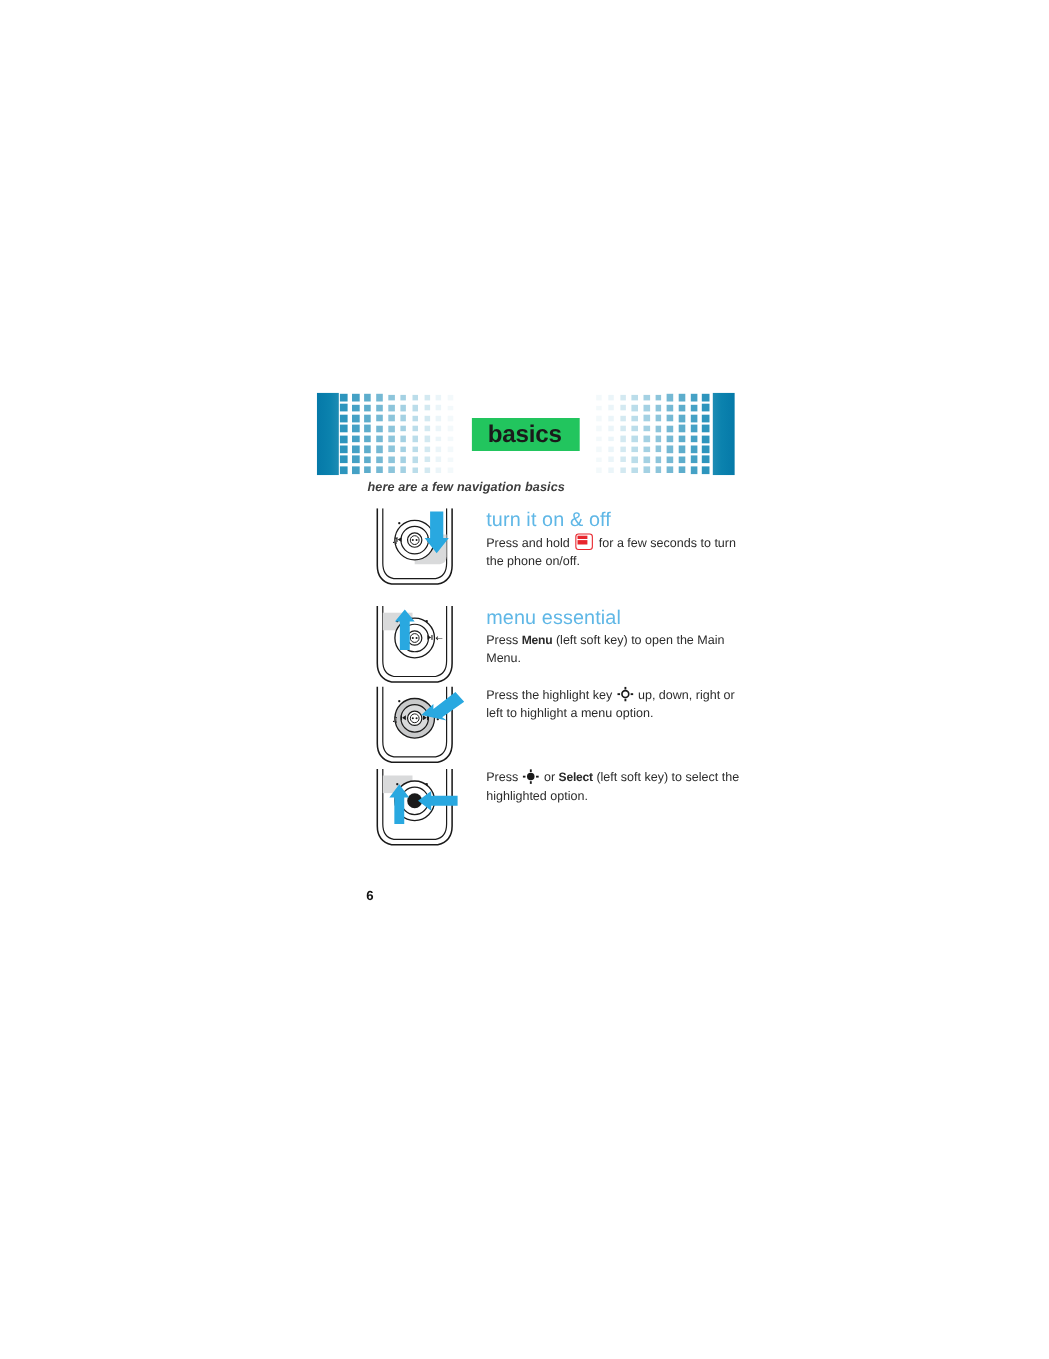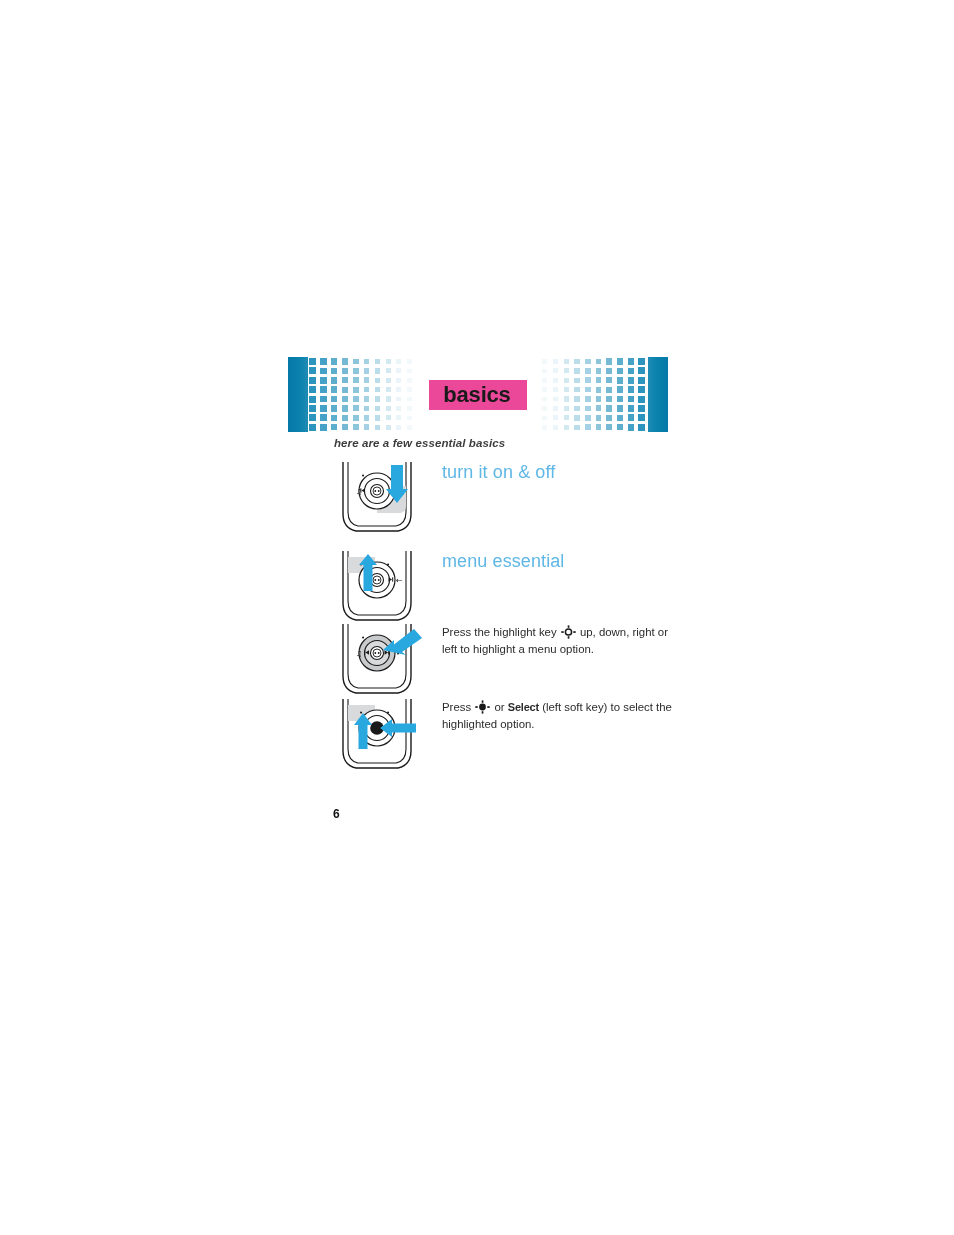--- a/index.html
+++ b/index.html
@@ -85,21 +85,21 @@
     align-items: center;
     justify-content: center;
     font-size: 22px;
     font-weight: bold;
     color: #1a1a1a;
     letter-spacing: -0.2px;
     z-index: 5;
     background: none;
   }
   .banner-title span {
-    background: #ec4899;
+    background: #22c55e;
     padding: 2px 16px 2px 14px;
   }
 
   .subtitle {
     position: absolute;
     left: 334px;
     top: 437px;
     font-size: 11.5px;
     font-weight: bold;
     font-style: italic;
@@ -381,21 +381,21 @@
           <i style="background: rgb(45, 149, 189); opacity: 1; width: 7px; height: 7px; margin: 1px;"></i>
         </div>
       <div class="solid-block solid-right"></div>
     </div>
 
     <div class="banner-title">
       <span>basics</span>
     </div>
   </div>
 
-  <div class="subtitle">here are a few essential basics</div>
+  <div class="subtitle">here are a few navigation basics</div>
 
   <div class="section sec1">
     <div class="row">
       <div class="phone-wrap">
         <svg width="92" height="72" viewBox="0 0 92 72">
 
           <path d="M9,0 L9,52 Q9,66 22,69 L64,69 Q77,66 77,52 L77,0" fill="#ffffff" stroke="#1a1a1a" stroke-width="1.4"></path>
           <path d="M14,0 L14,50 Q14,62 24,64 L62,64 Q72,62 72,50 L72,0" fill="#ffffff" stroke="#1a1a1a" stroke-width="1.1"></path>
 
           <path d="M43,24 L72,24 L72,44 Q72,50 66,51 L43,51 Z" fill="#d9dadb"></path>
@@ -414,20 +414,21 @@
           <path d="M58,28.5 l-3.5,-2.2 l0,4.4 z" fill="#1a1a1a"></path>
           <rect x="58.2" y="26.3" width="1" height="4.4" fill="#1a1a1a"></rect>
 
           <g>
             <path d="M57,3 L69,3 L69,27 L74,27 L63,41 L52,27 L57,27 Z" fill="#29a8e0"></path>
           </g>
         </svg>
       </div>
       <div class="txt">
         <h2 class="head">turn it on &amp; off</h2>
+        <p class="body"><span>Press and hold</span> <span class="key-end"></span> <span>for a few seconds to turn the phone on/off.</span></p>
       </div>
     </div>
   </div>
 
   <div class="section sec2">
     <div class="row">
       <div class="phone-wrap">
         <svg width="92" height="72" viewBox="0 0 92 72">
           <path d="M9,0 L9,52 Q9,66 22,69 L64,69 Q77,66 77,52 L77,0" fill="#ffffff" stroke="#1a1a1a" stroke-width="1.4"></path>
           <path d="M14,0 L14,50 Q14,62 24,64 L62,64 Q72,62 72,50 L72,0" fill="#ffffff" stroke="#1a1a1a" stroke-width="1.1"></path>
@@ -446,20 +447,21 @@
           <rect x="58.2" y="26.3" width="1" height="4.4" fill="#1a1a1a"></rect>
           <text x="62" y="32" font-family="DejaVu Sans, sans-serif" font-size="8" fill="#1a1a1a">←</text>
 
           <g>
             <path d="M25,14 L34,3 L43,14 L38.5,14 L38.5,40 L29.5,40 L29.5,14 Z" fill="#29a8e0"></path>
           </g>
         </svg>
       </div>
       <div class="txt">
         <h2 class="head">menu essential</h2>
+        <p class="body"><span>Press</span> <b>Menu</b> <span>(left soft key) to open the Main Menu.</span></p>
       </div>
     </div>
   </div>
 
   <div class="section sec3">
     <div class="row">
       <div class="phone-wrap">
         <svg width="92" height="72" viewBox="0 0 92 72">
           <path d="M9,0 L9,52 Q9,66 22,69 L64,69 Q77,66 77,52 L77,0" fill="#ffffff" stroke="#1a1a1a" stroke-width="1.4"></path>
           <path d="M14,0 L14,50 Q14,62 24,64 L62,64 Q72,62 72,50 L72,0" fill="#ffffff" stroke="#1a1a1a" stroke-width="1.1"></path>

